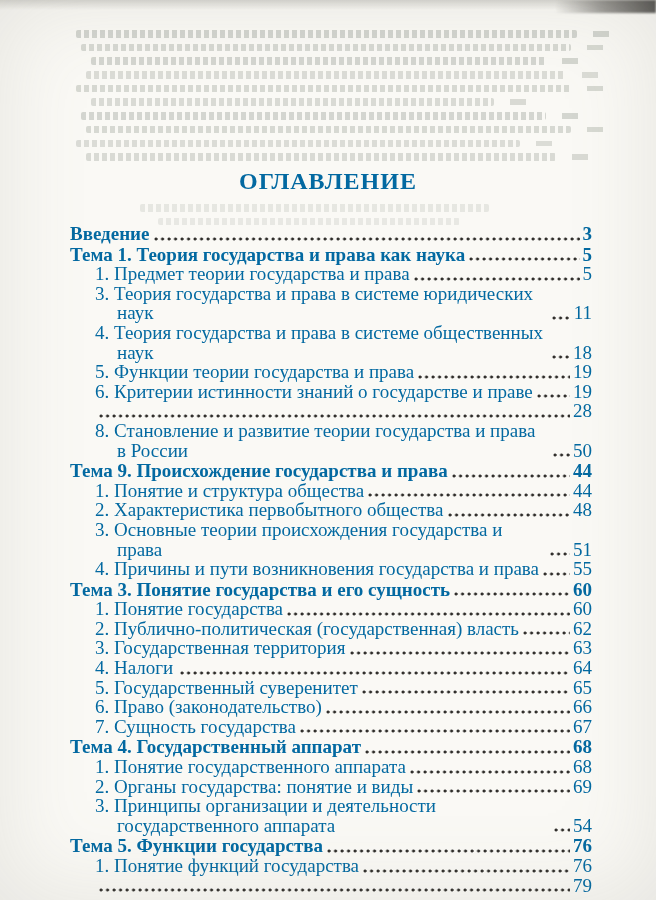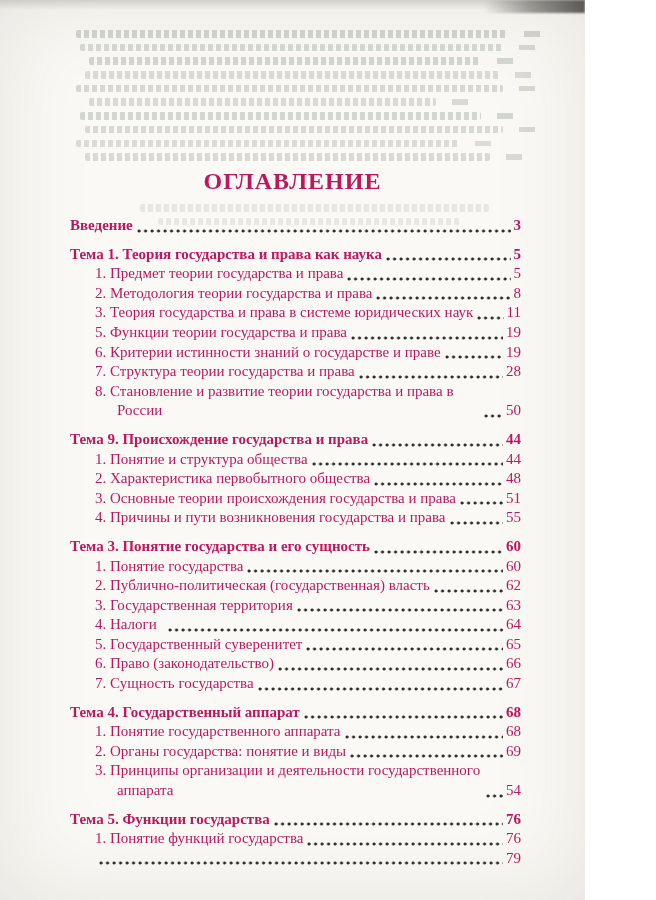--- a/index.html
+++ b/index.html
@@ -4,27 +4,26 @@
 <style>
   html, body {
     margin: 0;
     padding: 0;
     width: 656px;
     height: 900px;
     overflow: hidden;
   }
   .page {
     position: relative;
-    width: 548px;
+    width: 656px;
     height: 900px;
     background: #faf9f5;
     font-family: "Liberation Serif", "DejaVu Serif", serif;
-    color: #be185d;
+    color: #0369a1;
     overflow: hidden;
-    padding-left: 37px;
   }
   .page::after {
     content: "";
     position: absolute;
     inset: 0;
     box-shadow: inset 0 0 90px rgba(125,122,112,0.16);
     pointer-events: none;
   }
   
   .top-shadow {
@@ -95,31 +94,31 @@
     margin: 0;
     text-align: center;
     font-size: 24px;
     font-weight: bold;
     letter-spacing: 1px;
   }
 
   
   .toc {
     position: absolute;
-    top: 216px;
+    top: 224px;
     left: 70px;
     right: 64px;
-    font-size: 15px;
+    font-size: 19px;
     line-height: 19.6px;
   }
   .toc-row {
     display: flex;
     align-items: flex-end;
   }
-  .toc-row.gap { margin-top: 9px; justify-content: space-between; }
+  .toc-row.gap { margin-top: 1px; justify-content: space-between; }
   .toc-row.chapter { font-weight: bold; }
   .toc-row.indent { padding-left: 25px; justify-content: center; }
   .toc-row.indent .label {
     padding-left: 22px;
     text-indent: -22px;
   }
   .label { flex: 0 1 auto; }
   .dots {
     flex: 1 1 20px;
     min-width: 14px;
@@ -171,41 +170,40 @@
     <span class="label">Тема 1. Теория государства и права как наука</span>
     <span class="dots"></span>
     <span class="pnum">5</span>
   </div>
       <div class="toc-row indent">
     <span class="label">1. Предмет теории государства и права</span>
     <span class="dots"></span>
     <span class="pnum">5</span>
   </div>
       <div class="toc-row indent">
-    <span class="label">2. Методология теории государства и права</span>
-    <span class="dots"></span>
-    <span class="pnum">8</span>
-  </div>
-      <div class="toc-row indent">
     <span class="label">3. Теория государства и права в системе юридических наук</span>
     <span class="dots"></span>
     <span class="pnum">11</span>
   </div>
       <div class="toc-row indent">
+    <span class="label">4. Теория государства и права в системе общественных наук</span>
+    <span class="dots"></span>
+    <span class="pnum">18</span>
+  </div>
+      <div class="toc-row indent">
     <span class="label">5. Функции теории государства и права</span>
     <span class="dots"></span>
     <span class="pnum">19</span>
   </div>
       <div class="toc-row indent">
     <span class="label">6. Критерии истинности знаний о государстве и праве</span>
     <span class="dots"></span>
     <span class="pnum">19</span>
   </div>
       <div class="toc-row indent">
-    <span class="label">7. Структура теории государства и права</span>
     <span class="dots"></span>
     <span class="pnum">28</span>
   </div>
       <div class="toc-row indent">
     <span class="label">8. Становление и развитие теории государства и права в России</span>
     <span class="dots"></span>
     <span class="pnum">50</span>
   </div>
       <div class="toc-row chapter gap">
     <span class="label">Тема 9. Происхождение государства и права</span>

